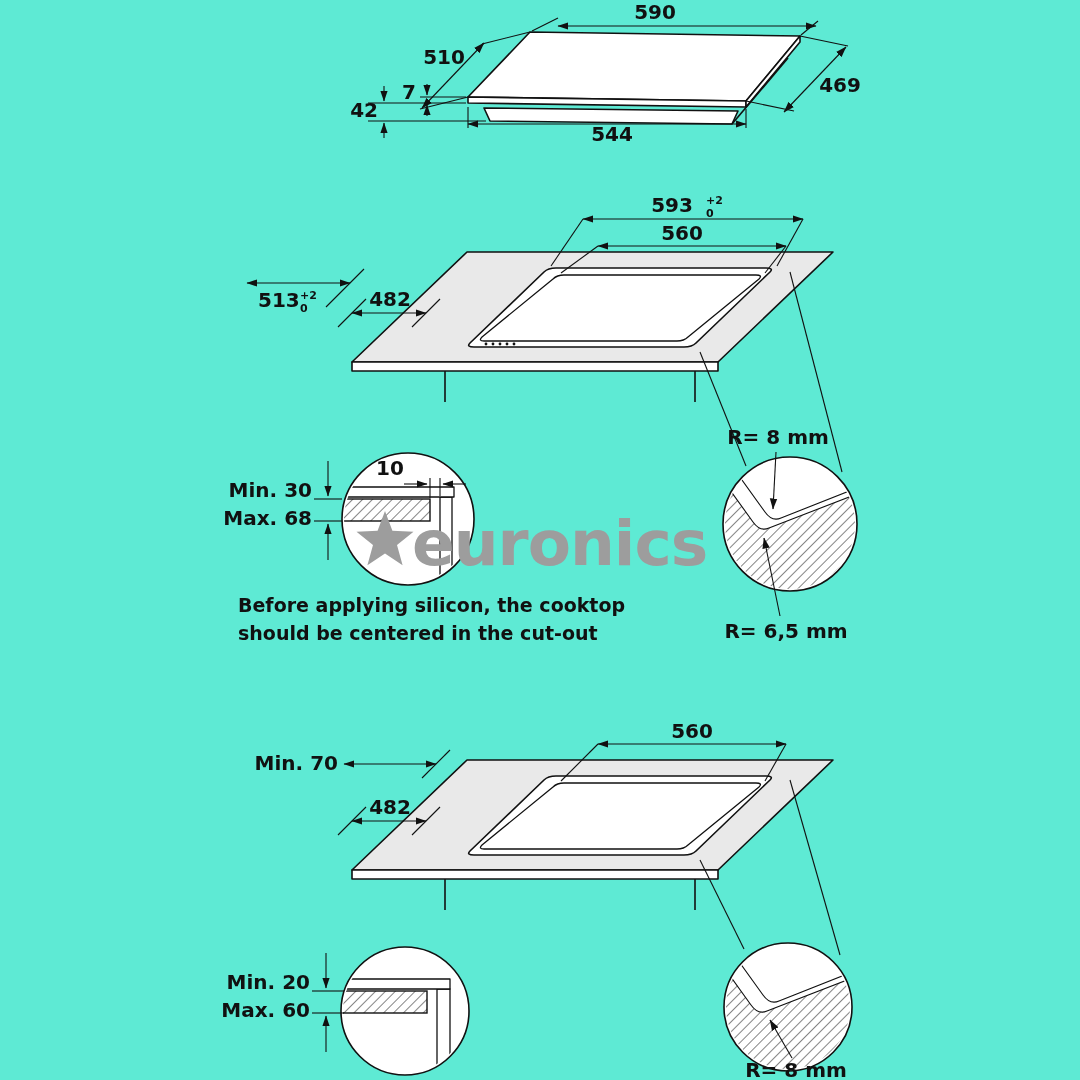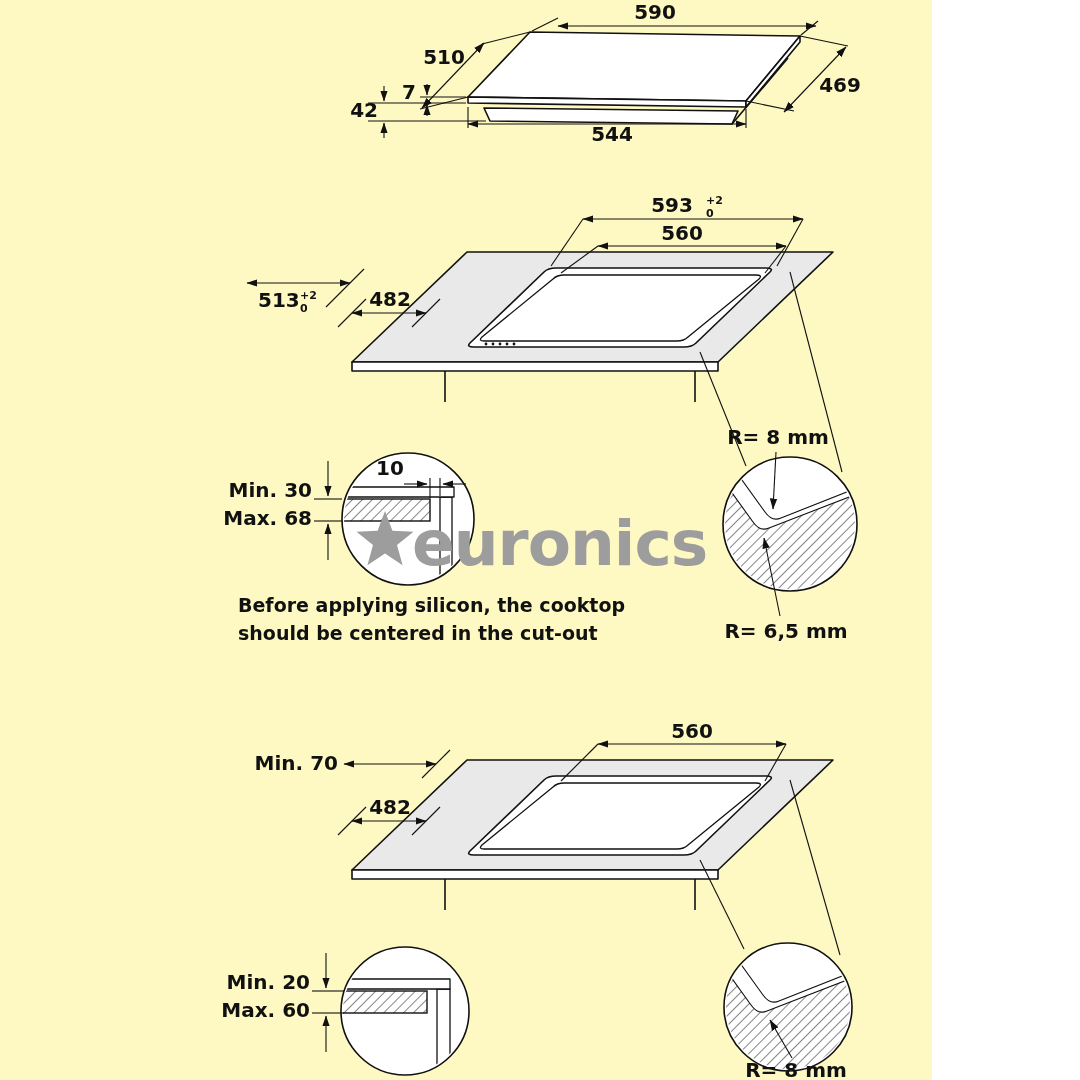--- a/index.html
+++ b/index.html
@@ -1,16 +1,16 @@
 <!DOCTYPE html>
 <html><head>
 <meta charset="utf-8">
 <style>
   html,body{margin:0;padding:0;background:#fff;}
-  .page{position:relative;width:932px;height:1080px;background:#fef9c3;overflow:hidden;
+  .page{position:relative;width:1080px;height:1080px;background:#5eead4;overflow:hidden;
         font-family:"DejaVu Sans", sans-serif;}
   svg{display:block;}
   svg text{fill:#111;font-family:"DejaVu Sans", sans-serif;}
   .t{font-size:20px;font-weight:700;}
   .tol{font-size:11px;font-weight:700;}
   .note-t{font-size:19px;font-weight:700;}
   .brand-t{font-size:63px;font-weight:700;fill:#9d9d9d;letter-spacing:-1px;}
   .ol{fill:#fff;stroke:#111;stroke-width:1.6;stroke-linejoin:round;}
   .ol2{fill:#fff;stroke:#111;stroke-width:1.3;stroke-linejoin:round;}
   .ctp{fill:#e9e9e9;stroke:#111;stroke-width:1.6;stroke-linejoin:round;}

